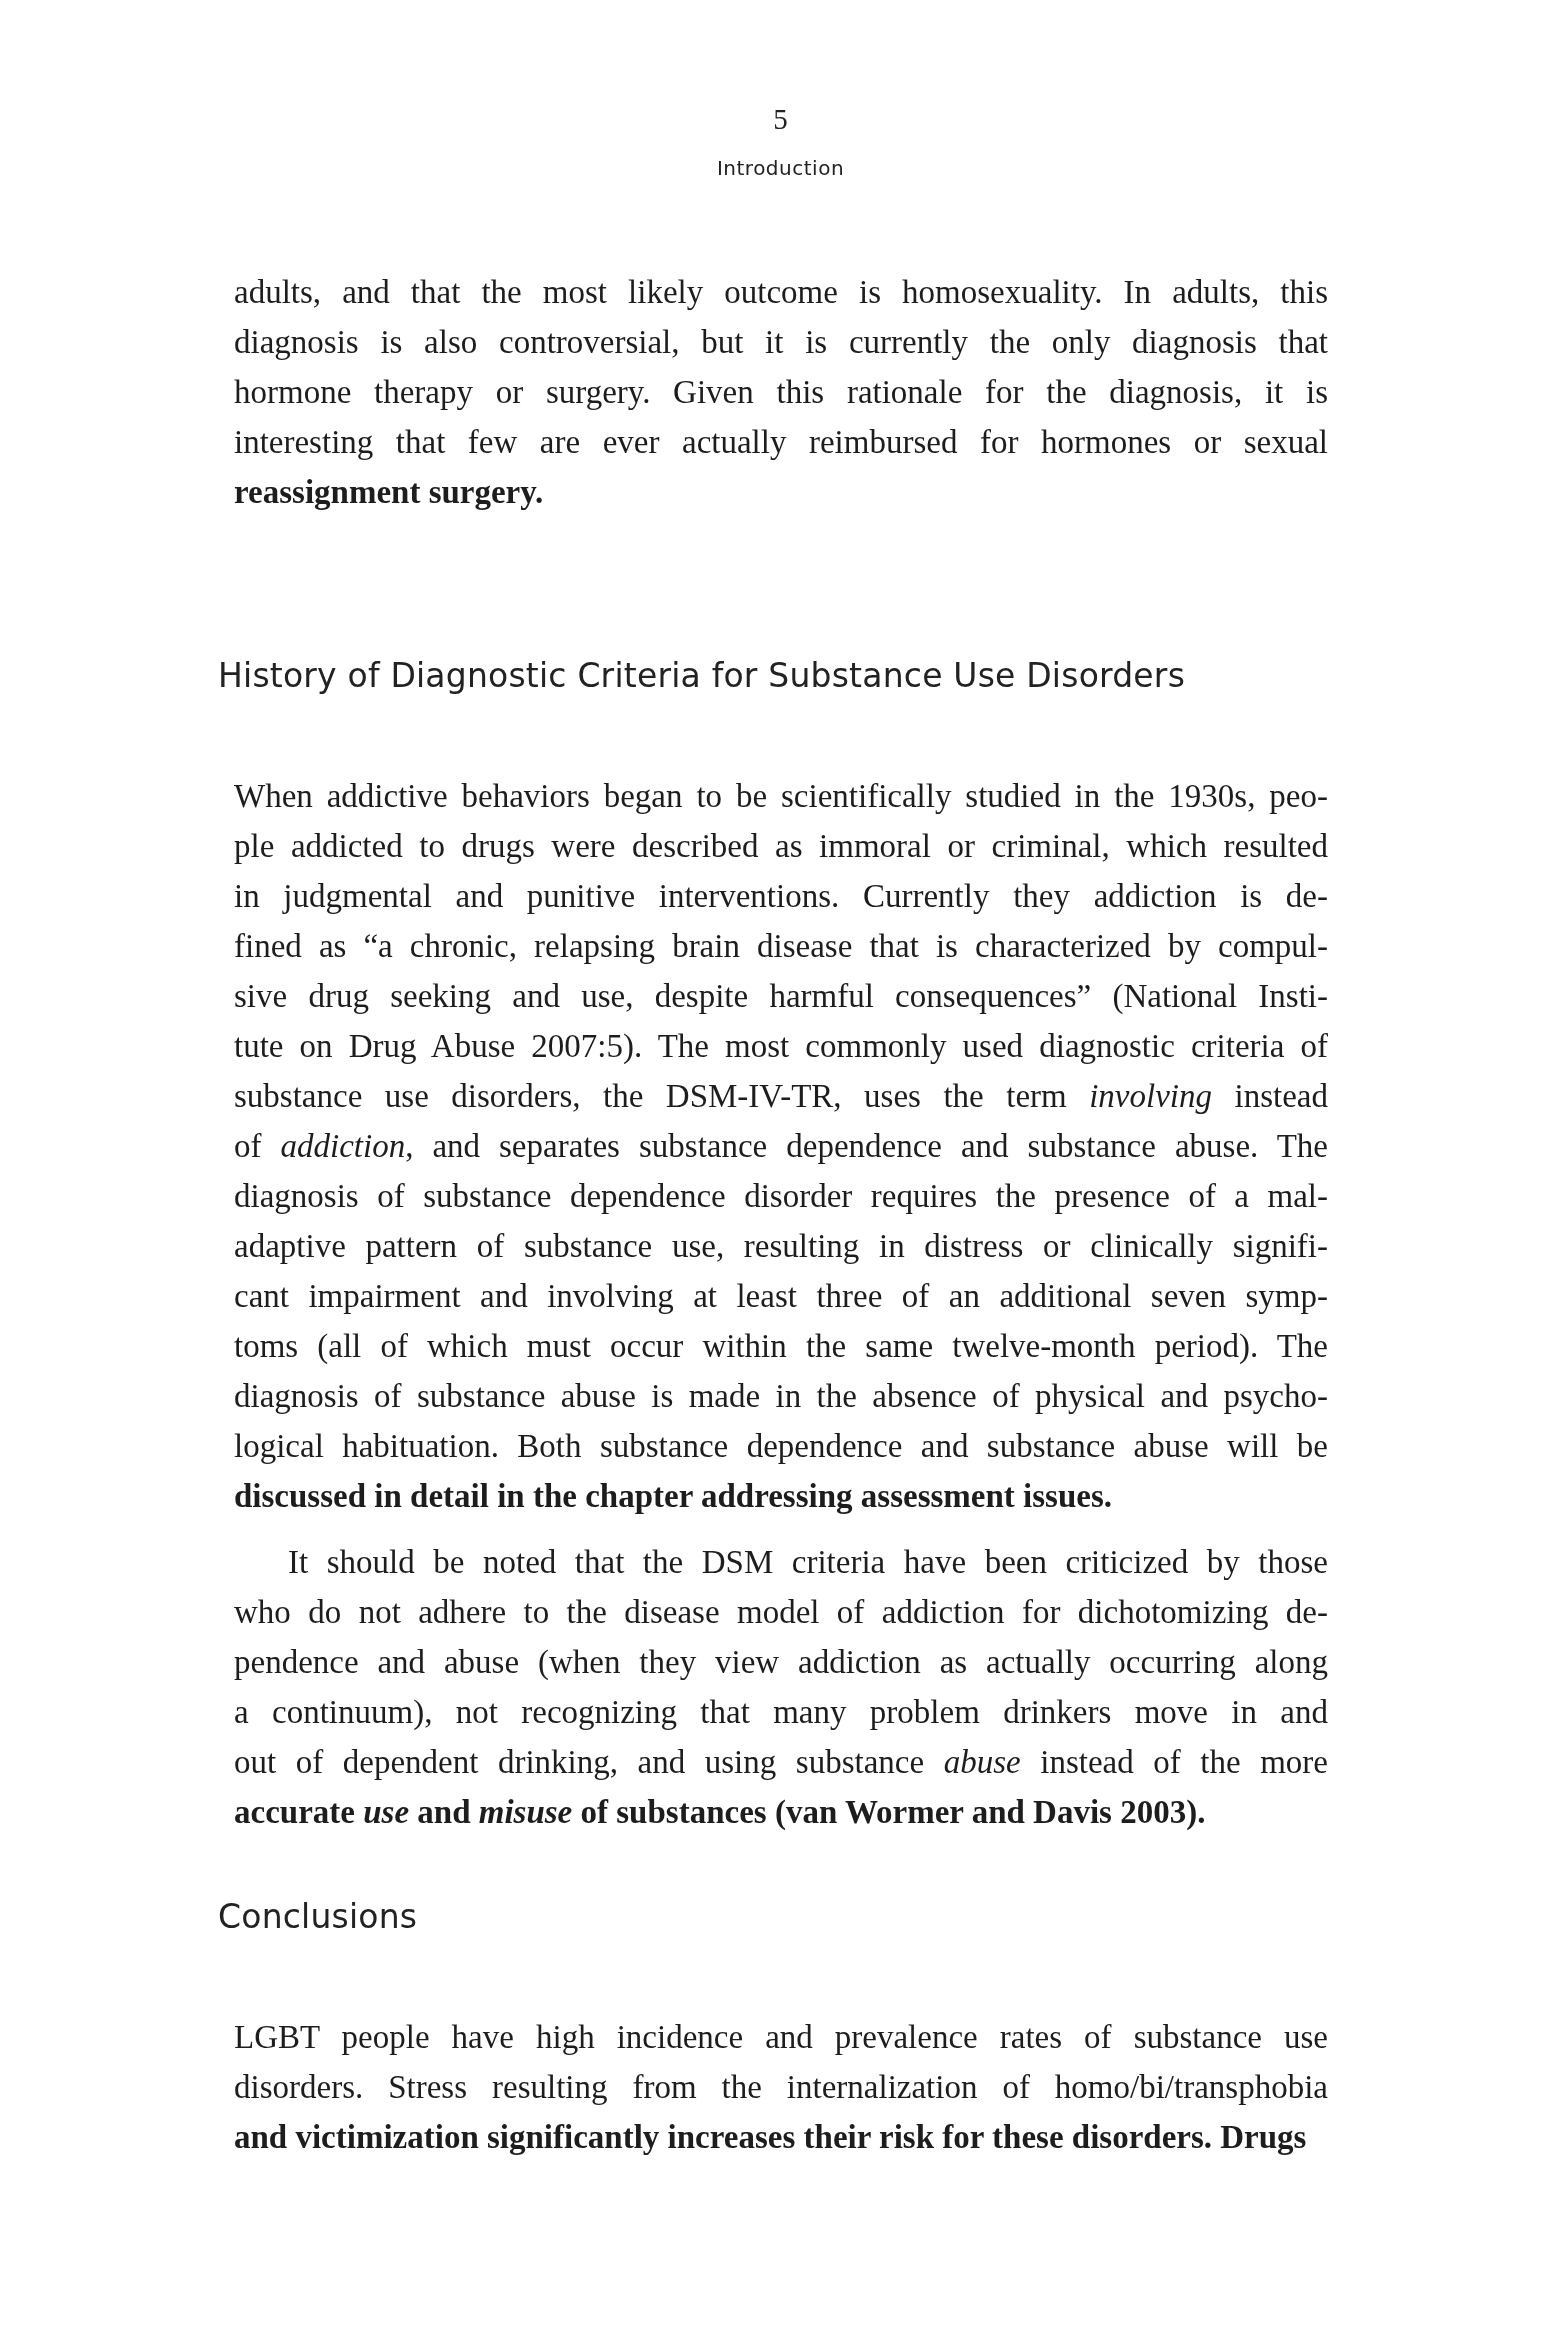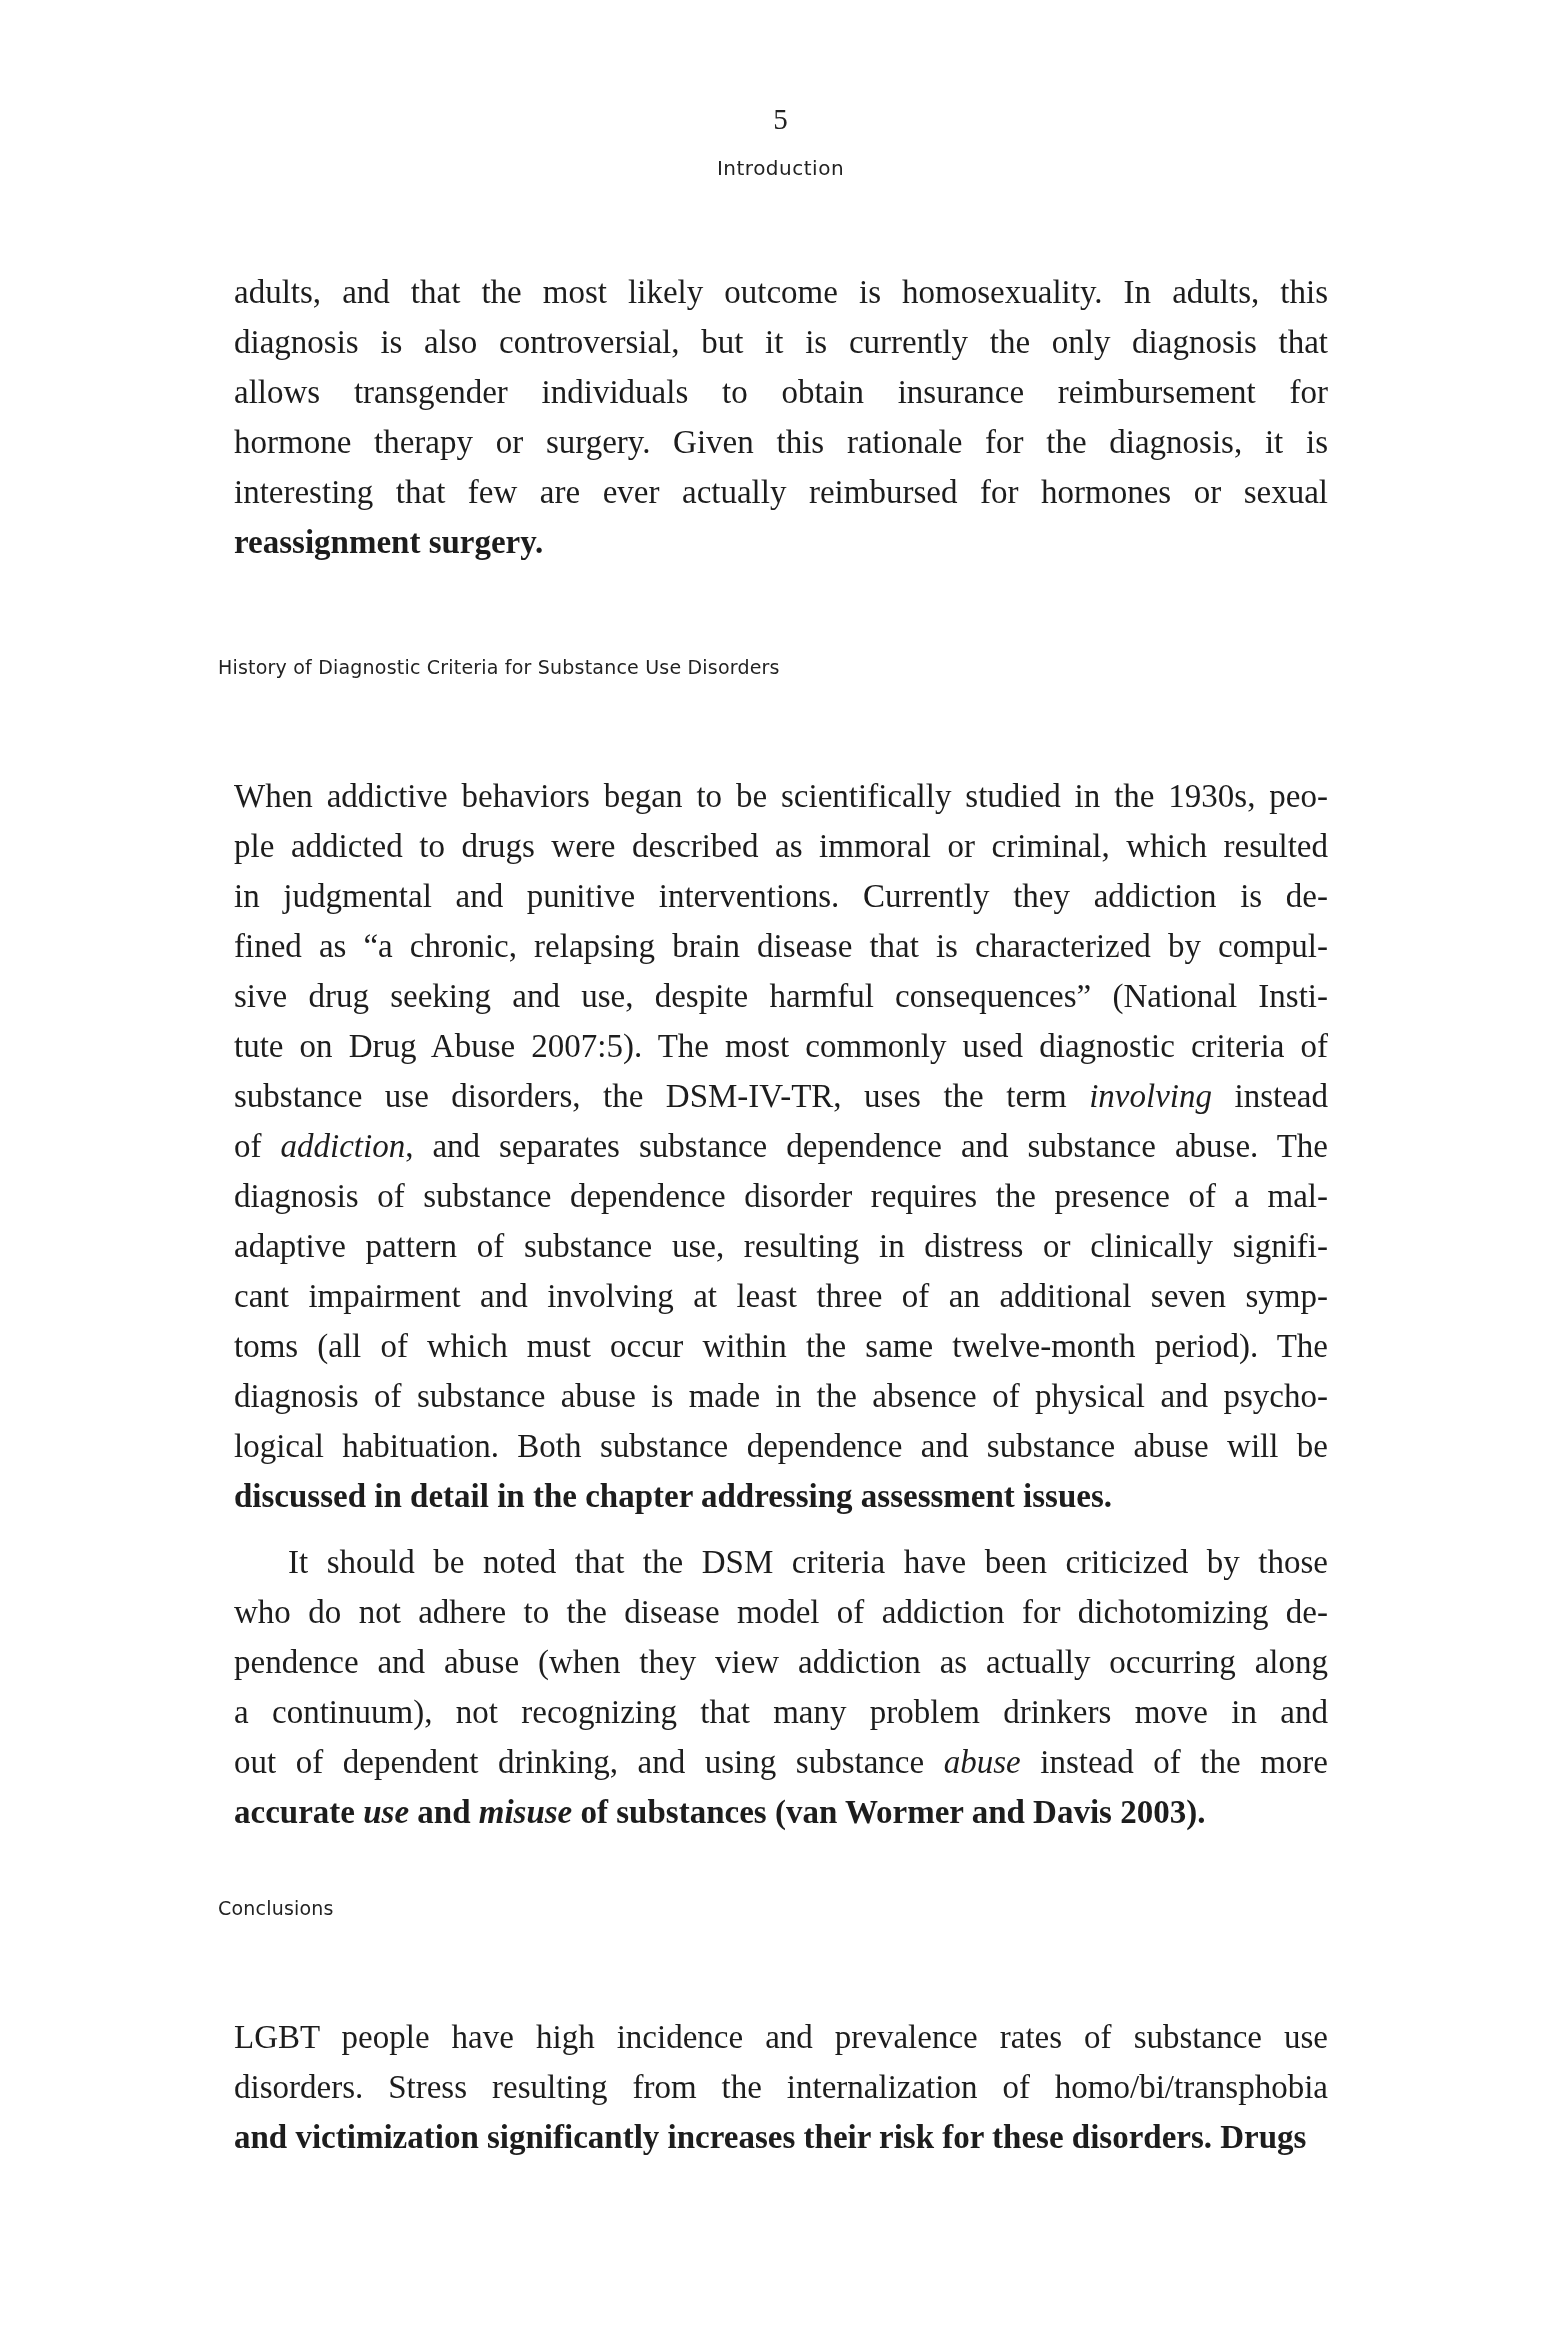--- a/index.html
+++ b/index.html
@@ -9,35 +9,34 @@
     font-family: "DejaVu Sans", sans-serif; color: #222; }
   .page-number { top: 103px; font-size: 29px; font-family: "Liberation Serif", serif; }
   .running-title { top: 156px; font-size: 20px; letter-spacing: 0.5px; }
   .textblock { position: absolute; left: 218px; width: 1126px;
     font-family: "Liberation Serif", serif; font-size: 33px; line-height: 50px;
     text-align: justify; color: #1d1d1d; }
   .textblock p { margin: 16px; }
   .line { display: block; text-align: justify; text-align-last: justify; white-space: nowrap; }
   .line.last { text-align-last: left; font-weight: bold; }
   .heading { position: absolute; left: 218px; font-family: "DejaVu Sans", sans-serif;
-    font-size: 19px; color: #222; font-weight: normal; margin: 0; letter-spacing: 0.2px; }
+    font-size: 33px; color: #222; font-weight: normal; margin: 0; letter-spacing: 0.2px; }
   em { font-style: italic; }
 </style>
 </head>
 <body>
 
 <div class="page">
   <div class="running-head page-number">5</div>
   <div class="running-head running-title">Introduction</div>
 
   <div class="textblock" id="sec-continuation" style="top: 251px;">
       <p>
         <span class="line">adults, and that the most likely outcome is homosexuality. In adults, this</span>
         <span class="line">diagnosis is also controversial, but it is currently the only diagnosis that</span>
-        <span class="line">allows transgender individuals to obtain insurance reimbursement for</span>
         <span class="line">hormone therapy or surgery. Given this rationale for the diagnosis, it is</span>
         <span class="line">interesting that few are ever actually reimbursed for hormones or sexual</span>
         <span class="line last">reassignment surgery.</span>
       </p>
     </div>
 
   <h2 class="heading" id="head-history" style="top: 656px;">History of Diagnostic Criteria for Substance Use Disorders</h2>
   <div class="textblock" id="sec-history" style="top: 755px;">
       <p>
         <span class="line">When addictive behaviors began to be scientifically studied in the 1930s, peo-</span>

